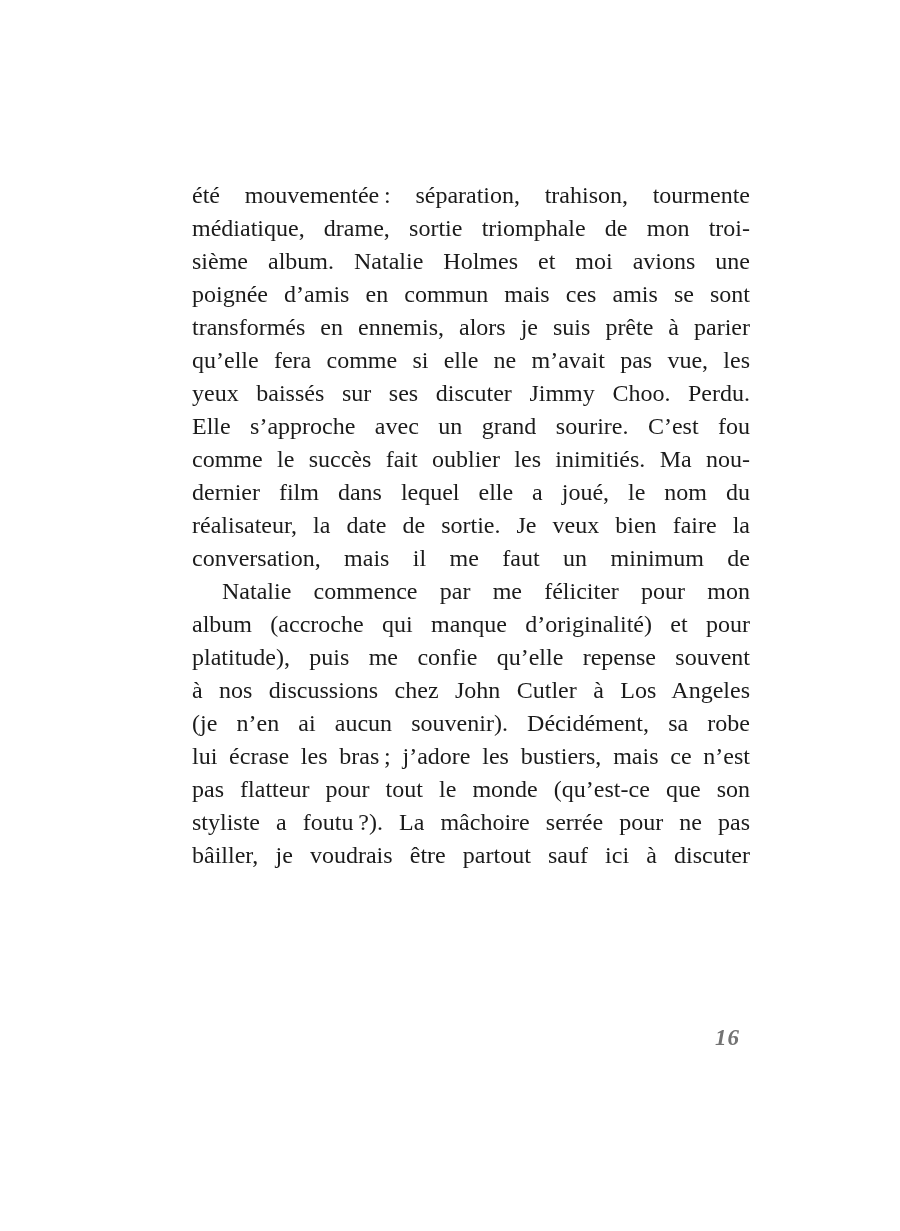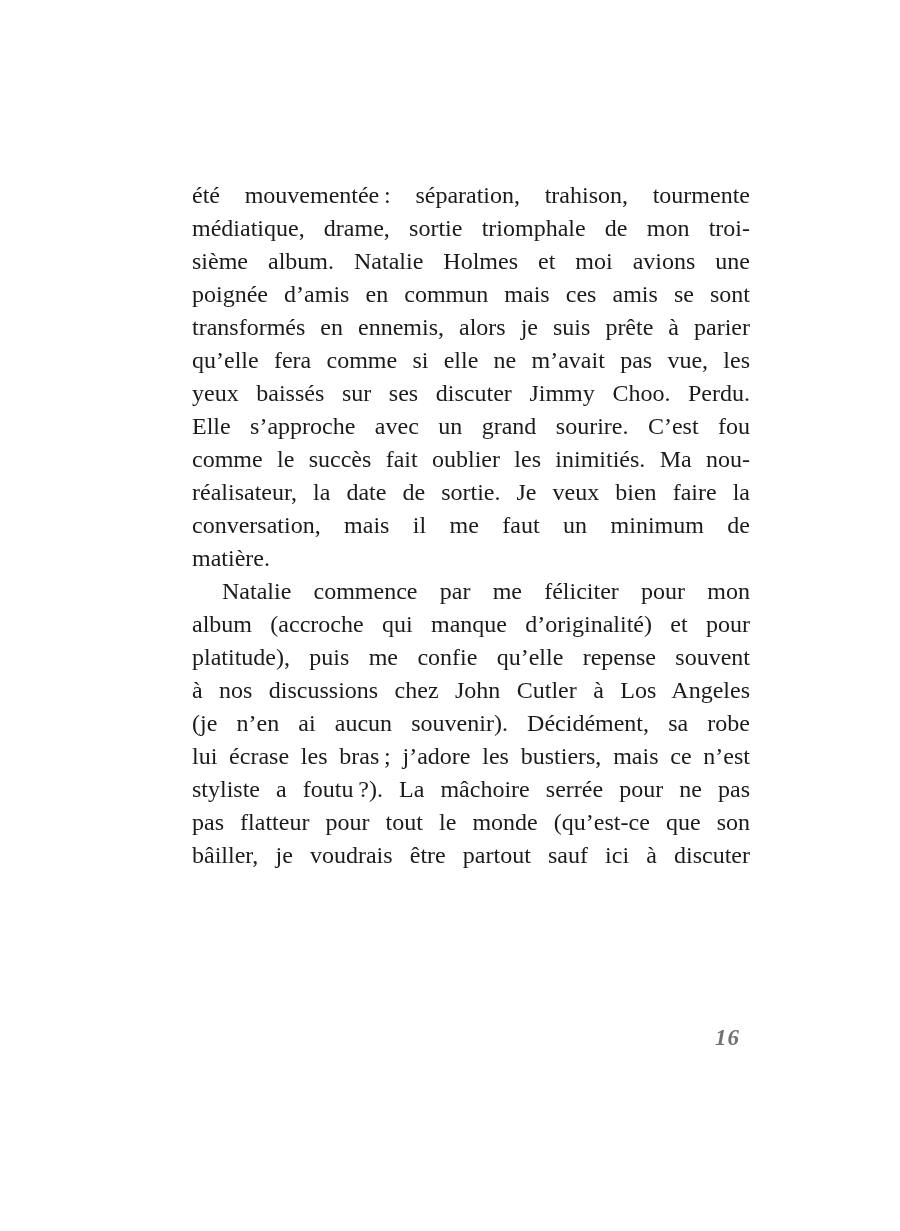--- a/index.html
+++ b/index.html
@@ -61,27 +61,27 @@
   <div class="text-block">
       <div class="text-line">été mouvementée : séparation, trahison, tourmente</div>
       <div class="text-line">médiatique, drame, sortie triomphale de mon troi-</div>
       <div class="text-line">sième album. Natalie Holmes et moi avions une</div>
       <div class="text-line">poignée d’amis en commun mais ces amis se sont</div>
       <div class="text-line">transformés en ennemis, alors je suis prête à parier</div>
       <div class="text-line">qu’elle fera comme si elle ne m’avait pas vue, les</div>
       <div class="text-line">yeux baissés sur ses discuter Jimmy Choo. Perdu.</div>
       <div class="text-line">Elle s’approche avec un grand sourire. C’est fou</div>
       <div class="text-line">comme le succès fait oublier les inimitiés. Ma nou-</div>
+      <div class="text-line">dernier film dans lequel elle a joué, le nom du</div>
       <div class="text-line">réalisateur, la date de sortie. Je veux bien faire la</div>
       <div class="text-line">conversation, mais il me faut un minimum de</div>
-      <div class="text-line para-end">matière.</div>
       <div class="text-line indent">Natalie commence par me féliciter pour mon</div>
       <div class="text-line">album (accroche qui manque d’originalité) et pour</div>
       <div class="text-line">platitude), puis me confie qu’elle repense souvent</div>
       <div class="text-line">à nos discussions chez John Cutler à Los Angeles</div>
       <div class="text-line">(je n’en ai aucun souvenir). Décidément, sa robe</div>
       <div class="text-line">lui écrase les bras ; j’adore les bustiers, mais ce n’est</div>
+      <div class="text-line">pas flatteur pour tout le monde (qu’est-ce que son</div>
       <div class="text-line">styliste a foutu ?). La mâchoire serrée pour ne pas</div>
-      <div class="text-line">pas flatteur pour tout le monde (qu’est-ce que son</div>
       <div class="text-line">bâiller, je voudrais être partout sauf ici à discuter</div>
     </div>
   <div class="folio">16</div>
 </div>
 
 </body></html>

